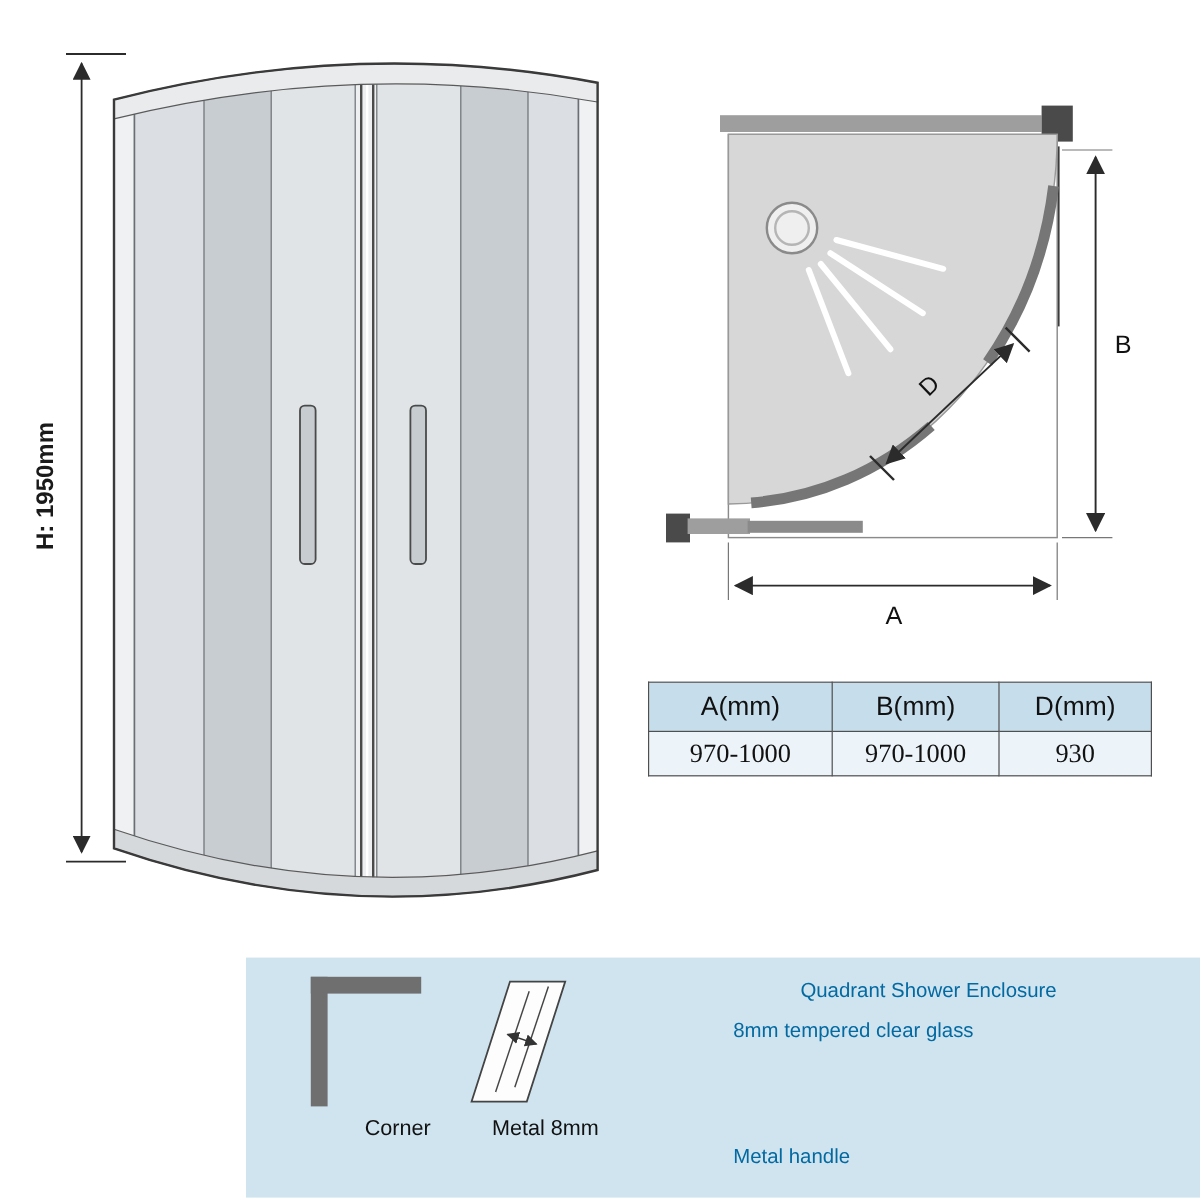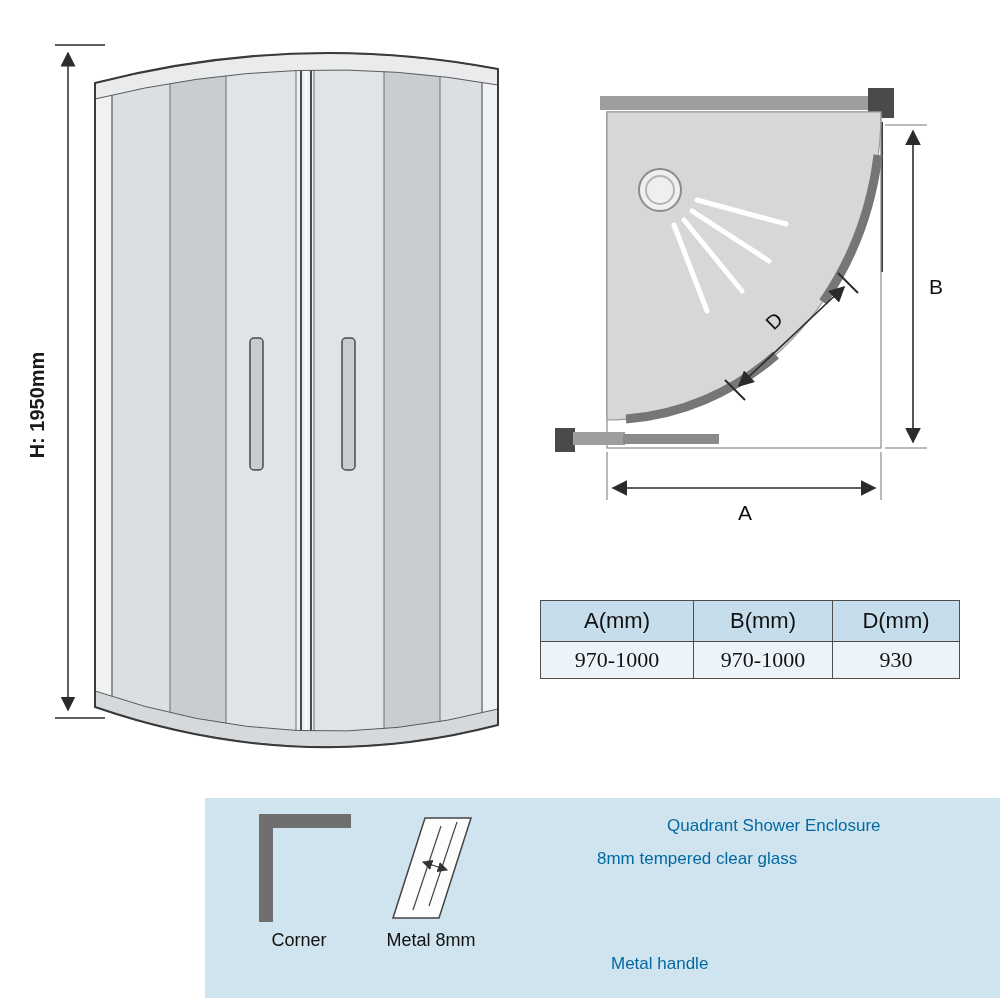--- a/index.html
+++ b/index.html
@@ -1,29 +1,29 @@
 <!DOCTYPE html>
 <html style="--banner_bg: #cfe4ef; --table_header_bg: #c6ddeb; --table_row_bg: #ecf4fa;"><head>
 <meta charset="utf-8">
 <style>
   html,body{margin:0;padding:0;background:#fff;}
   .canvas{position:relative;width:1000px;height:1000px;background:#ffffff;
           font-family:"Liberation Sans",sans-serif;overflow:hidden;color:#111;}
   .abs{position:absolute;}
   svg text{font-family:"Liberation Sans",sans-serif;}
-  .spec-table{position:absolute;left:540px;top:600px;border-collapse:collapse;
+  .spec-table{position:absolute;left:540px;top:568px;border-collapse:collapse;
               font-size:22px;color:#111;text-align:center;}
   .spec-table td{border:1px solid #4f4f4f;}
   .spec-table .hd{background:var(--table_header_bg,#c6ddeb);height:38px;}
   .spec-table .vl{background:var(--table_row_bg,#ecf4fa);height:34px;font-family:Liberation Serif, serif;}
   .c1{width:150px}.c2{width:136px}.c3{width:124px}
   .banner{position:absolute;left:205px;top:798px;width:795px;height:200px;
           background:var(--banner_bg,#cfe4ef);}
   .feat{position:absolute;font-size:17px;color:#0369a1;white-space:nowrap;}
-  .icon-label{position:absolute;text-align:center;font-size:18px;color:#111;white-space:nowrap;}
+  .icon-label{position:absolute;text-align:right;font-size:18px;color:#111;white-space:nowrap;}
 </style>
 </head>
 <body>
 
 <div class="canvas">
 
   <svg class="abs" style="left:30px;top:25px" width="490" height="750" viewBox="0 0 490 750">
     <defs>
       <marker id="arrF" viewBox="0 0 10 10" refX="9" refY="5" markerWidth="10" markerHeight="10" orient="auto-start-reverse">
           <path d="M0,0 L10,5 L0,10 Z" fill="#2b2b2b"></path>
@@ -154,17 +154,17 @@
           </marker>
       </defs>
       <polygon points="20,112 52,12 98,12 66,112" fill="#fdfdfd" stroke="#444444" stroke-width="1.5"></polygon>
       <line x1="40" y1="104" x2="68" y2="20" stroke="#444444" stroke-width="1.2"></line>
       <line x1="56" y1="100" x2="84" y2="16" stroke="#444444" stroke-width="1.2"></line>
       <line x1="50" y1="56" x2="74" y2="64" stroke="#333333" stroke-width="1.3" marker-start="url(#arrG)" marker-end="url(#arrG)"></line>
     </svg>
     <div class="icon-label" style="left:158px;top:132px;width:136px">Metal 8mm</div>
 
     <div class="feat" style="left:462px;top:18px">Quadrant Shower Enclosure</div>
-    <div class="feat" style="left:392px;top:51px">8mm tempered clear glass</div>
+    <div class="feat" style="left:406px;top:51px">8mm tempered clear glass</div>
     <div class="feat" style="left:406px;top:156px">Metal handle</div>
   </div>
 
 </div>
 
 </body></html>

